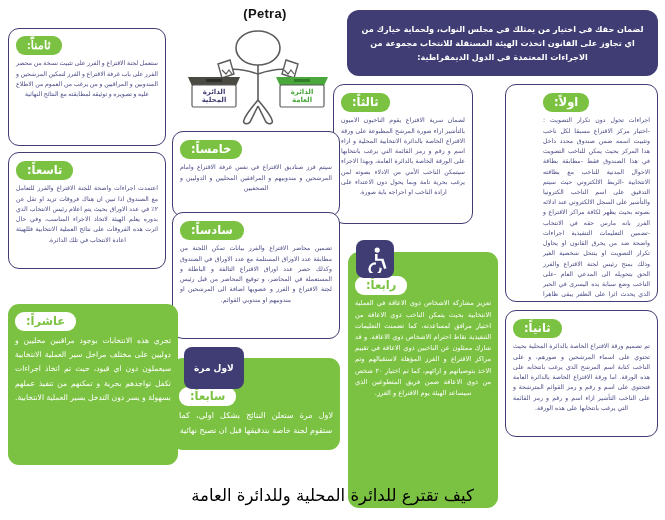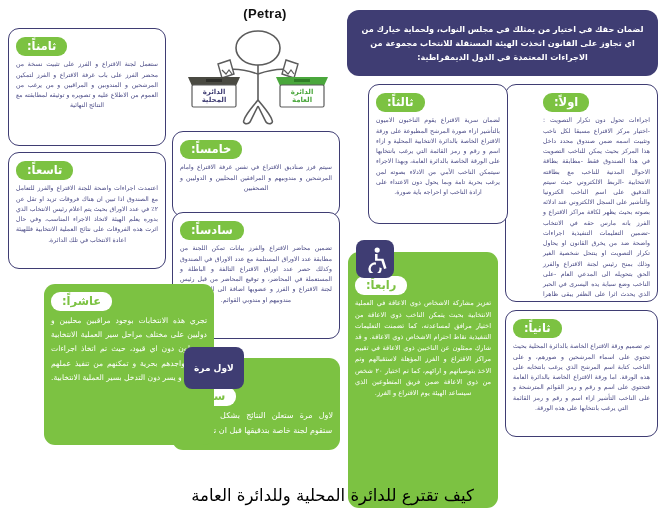--- a/index.html
+++ b/index.html
@@ -154,21 +154,21 @@
     <div class="body">اجراءات تحول دون تكرار التصويت : -اختيار مركز الاقتراع مسبقا لكل ناخب وتثبيت اسمه ضمن صندوق محدد داخل هذا المركز بحيث يمكن للناخب التصويت في هذا الصندوق فقط -مطابقة بطاقة الاحوال المدنية للناخب مع بطاقته الانتخابية -الربط الالكتروني حيث سيتم التدقيق على اسم الناخب الكترونيا والتأشير على السجل الالكتروني عند ادلائه بصوته بحيث يظهر لكافة مراكز الاقتراع و الفرز بانه مارس حقه في الانتخاب -تضمين التعليمات التنفيذية اجراءات واضحة ضد من يخرق القانون او يحاول تكرار التصويت او ينتحل شخصية الغير وذلك بمنح رئيس لجنة الاقتراع والفرز الحق بتحويله الى المدعي العام -على الناخب وضع سبابة يده اليسرى في الحبر الذي يحدث اثرا على الظفر يبقى ظاهرا لمدة ٤٨ ساعة.</div>
   </div>
 
   <div class="card" style="left:505px;top:310px;width:153px;height:127px;">
     <div class="chiprow">
       <span class="chip onwhite">ثانياً:</span>
     </div>
     <div class="body">تم تصميم ورقة الاقتراع الخاصة بالدائرة المحلية بحيث تحتوي على اسماء المرشحين و صورهم، و على الناخب كتابة اسم المرشح الذي يرغب بانتخابه على هذه الورقة. اما ورقة الاقتراع الخاصة بالدائرة العامة فتحتوي على اسم و رقم و رمز القوائم المترشحة و على الناخب التأشير ازاء اسم و رقم و رمز القائمة التي يرغب بانتخابها على هذه الورقة.</div>
   </div>
 
-  <div class="card" style="left:368px;top:84px;width:140px;height:140px;">
+  <div class="card" style="left:333px;top:84px;width:140px;height:140px;">
     <div class="chiprow">
       <span class="chip onwhite">ثالثاً:</span>
     </div>
     <div class="body">لضمان سرية الاقتراع يقوم الناخبون الاميون بالتأشير ازاء صورة المرشح المطبوعة على ورقة الاقتراع الخاصة بالدائرة الانتخابية المحلية و ازاء اسم و رقم و رمز القائمة التي يرغب بانتخابها على الورقة الخاصة بالدائرة العامة، وبهذا الاجراء سيتمكن الناخب الأمي من الادلاء بصوته لمن يرغب بحرية تامة وبما يحول دون الاعتداء على ارادة الناخب او احراجه باية صورة.</div>
   </div>
 
   <div class="wheel" style="left:356px;top:240px;">
     <svg viewBox="0 0 24 24" xmlns="http://www.w3.org/2000/svg" fill="#ffffff">
       <circle cx="13.5" cy="3.6" r="2.3"></circle>
       <path d="M11.6 7.2 L11.6 13.2 L17.2 13.2 L19.6 20.4 L21.8 19.7 L19.1 11.3 L13.8 11.3 L13.8 7.2 Z"></path>
@@ -198,35 +198,35 @@
   </div>
 
   <div class="badge-first" style="left:184px;top:347px;">لاول مرة</div>
   <div class="card green" style="left:172px;top:358px;width:168px;height:92px;padding-top:8px;">
     <div class="chiprow" style="margin-top:19px;">
       <span class="chip ongreen">سابعاً:</span>
     </div>
     <div class="body" style="font-size:8px;line-height:1.8;">لاول مرة ستعلن النتائج بشكل اولي، كما ستقوم لجنة خاصة بتدقيقها قبل ان تصبح نهائية</div>
   </div>
 
-  <div class="card" style="left:8px;top:28px;width:158px;height:118px;">
+  <div class="card" style="left:8px;top:28px;width:158px;height:118px;font-family:Liberation Serif, serif;">
     <div class="chiprow">
       <span class="chip onwhite">ثامناً:</span>
     </div>
     <div class="body">ستعمل لجنة الاقتراع و الفرز على تثبيت نسخة من محضر الفرز على باب غرفة الاقتراع و الفرز لتمكين المرشحين و المندوبين و المراقبين و من يرغب من العموم من الاطلاع عليه و تصويره و توثيقه لمطابقته مع النتائج النهائية</div>
   </div>
 
   <div class="card" style="left:8px;top:152px;width:158px;height:117px;">
     <div class="chiprow">
       <span class="chip onwhite">تاسعاً:</span>
     </div>
     <div class="body">اعتمدت اجراءات واضحة للجنة الاقتراع والفرز للتعامل مع الصندوق اذا تبين ان هناك فروقات تزيد او تقل عن ٢٪ في عدد الاوراق بحيث يتم اعلام رئيس الانتخاب الذي بدوره يعلم الهيئة لاتخاذ الاجراء المناسب، وفي حال اثرت هذه الفروقات على نتائج العملية الانتخابية فللهيئة اعادة الانتخاب في تلك الدائرة.</div>
   </div>
 
-  <div class="card green" style="left:8px;top:284px;width:170px;height:161px;margin-left:36px;">
+  <div class="card green" style="left:8px;top:304px;width:170px;height:161px;">
     <div class="chiprow">
       <span class="chip ongreen">عاشراً:</span>
     </div>
     <div class="body" style="font-size:7.6px;line-height:1.85;">تجري هذه الانتخابات بوجود مراقبين محليين و دوليين على مختلف مراحل سير العملية الانتخابية سيعملون دون اي قيود، حيث تم اتخاذ اجراءات تكفل تواجدهم بحرية و تمكنهم من تنفيذ عملهم بسهولة و يسر دون التدخل بسير العملية الانتخابية.</div>
   </div>
 
   <div class="footer">
     <span>كيف تقترع للدائرة المحلية وللدائرة العامة</span>
   </div>
 

